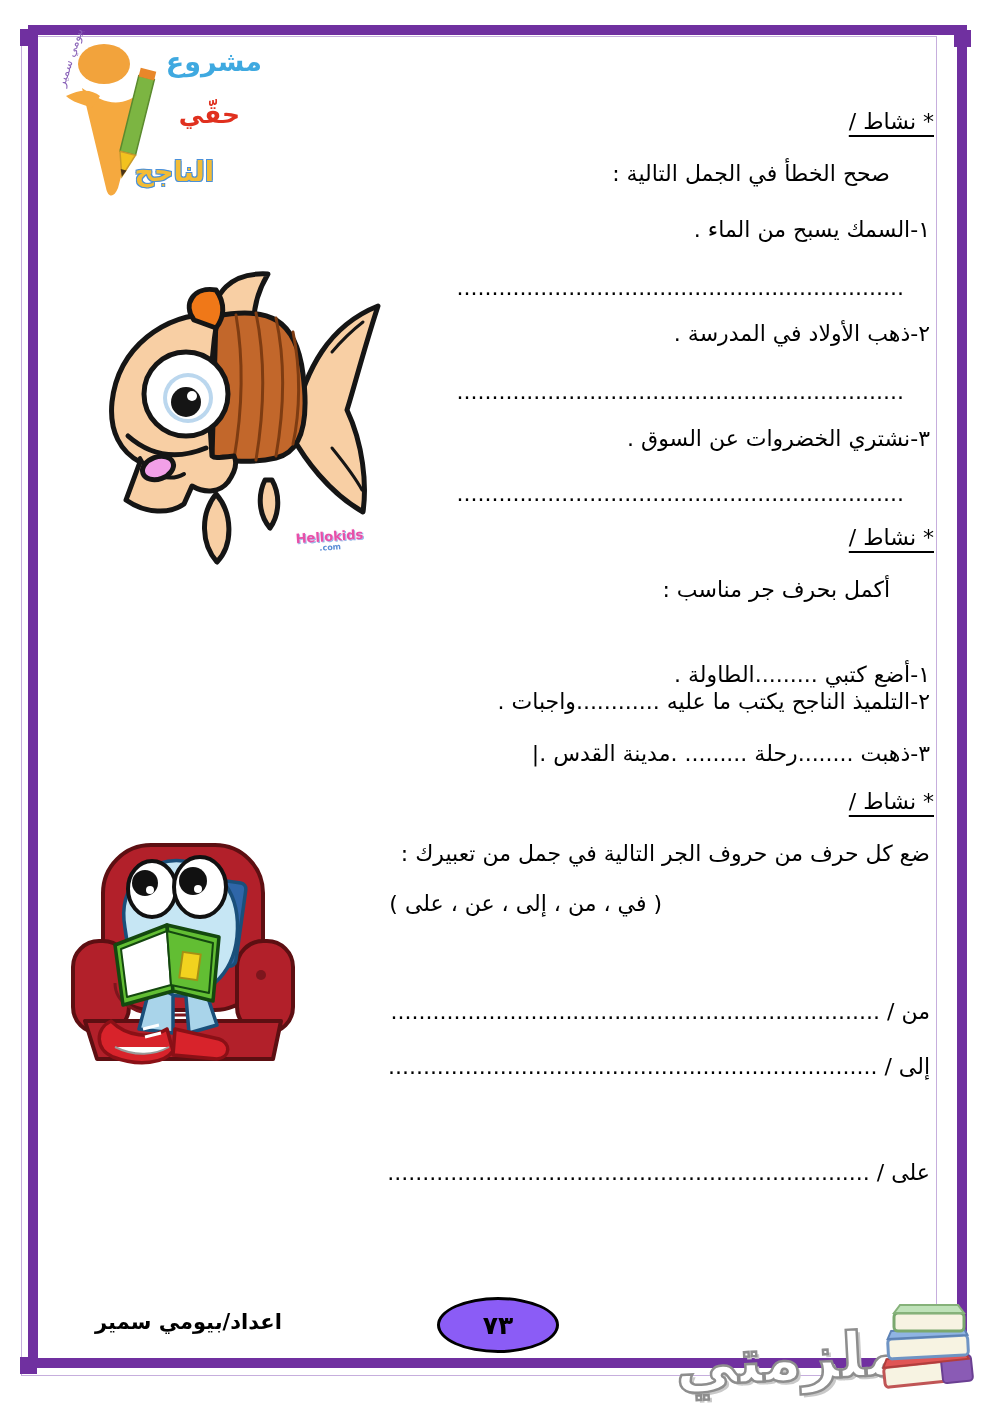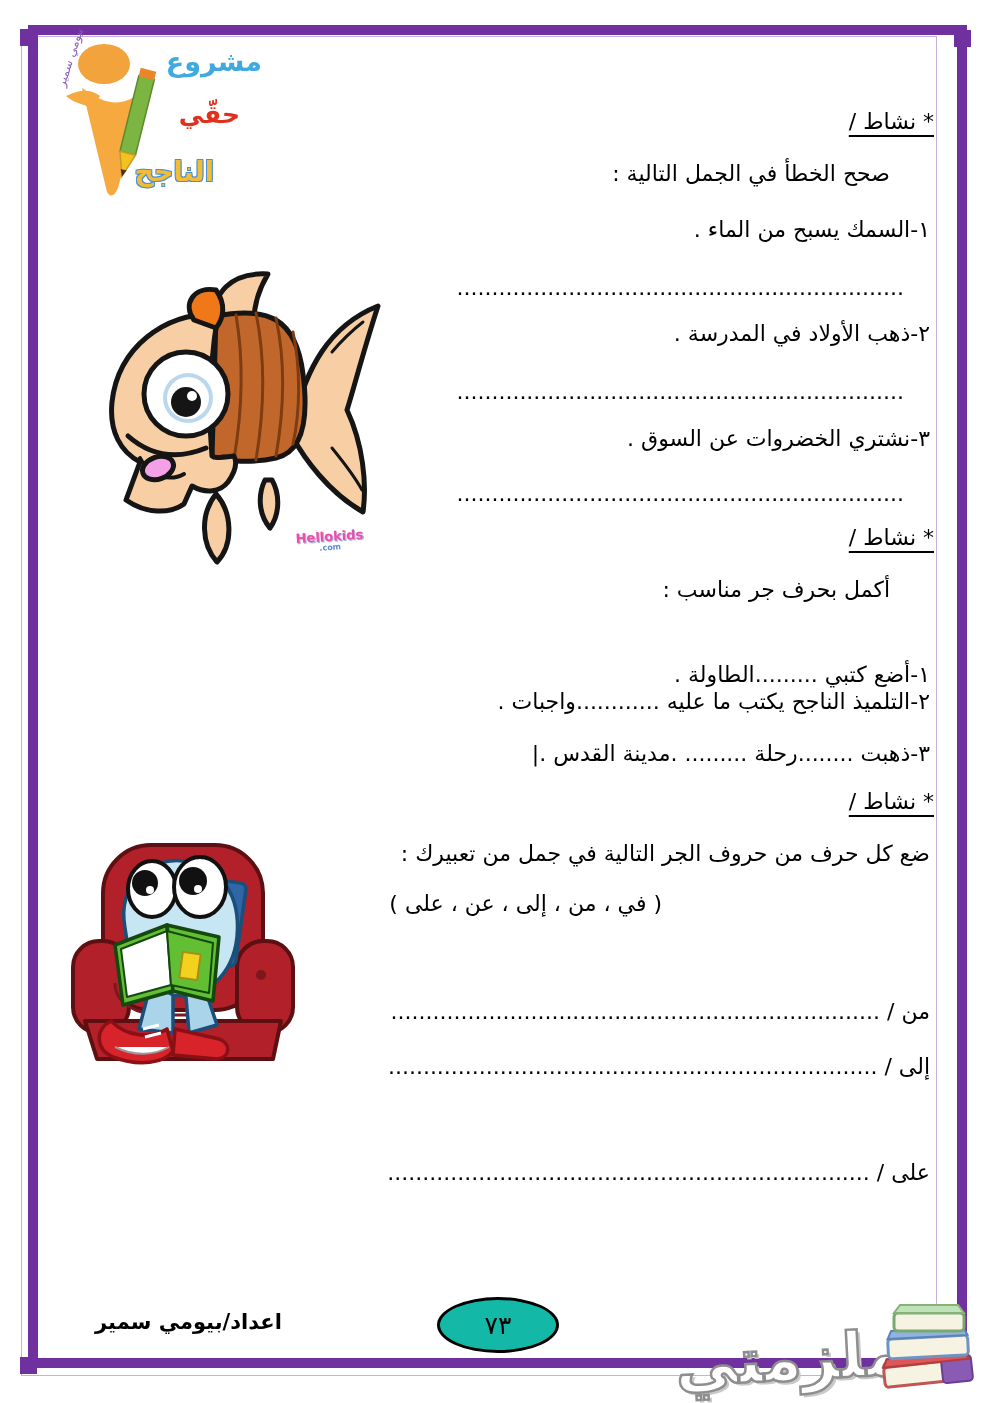--- a/index.html
+++ b/index.html
@@ -30,21 +30,21 @@
   .fish{position:absolute;left:66px;top:252px;z-index:2;}
   .credit{position:absolute;left:296px;top:531px;z-index:3;text-align:center;line-height:11px;
           transform:rotate(-4deg);}
   .credit .nm{font-size:13px;font-weight:bold;color:#E84FA8;
               text-shadow:0 0 2px #ffd6ee,1px 1px 0 #7fb3e8;}
   .credit .tld{font-size:8px;color:#5b8ed6;font-weight:bold;}
   .reader{position:absolute;left:55px;top:833px;z-index:2;}
   
   .pageno{position:absolute;left:437px;top:1297px;width:116px;height:50px;border:3px solid #000;
           border-radius:50%;display:flex;align-items:center;justify-content:center;
-          font-size:25px;font-weight:normal;background:#14b8a6;z-index:2;}
+          font-size:25px;font-weight:bold;background:#8b5cf6;z-index:2;}
   .prepared{position:absolute;left:95px;top:1310px;font-size:21px;font-weight:bold;
             direction:rtl;z-index:2;}
   
   .watermark{position:absolute;right:88px;bottom:8px;z-index:4;font-size:62px;font-weight:bold;
              color:#fff;-webkit-text-stroke:2.5px #8e8e8e;text-shadow:3px 3px 0 #c9c9c9;
              transform:rotate(-3deg);direction:rtl;}
   .books{position:absolute;right:14px;bottom:14px;z-index:4;}
 </style>
 </head>
 <body>

